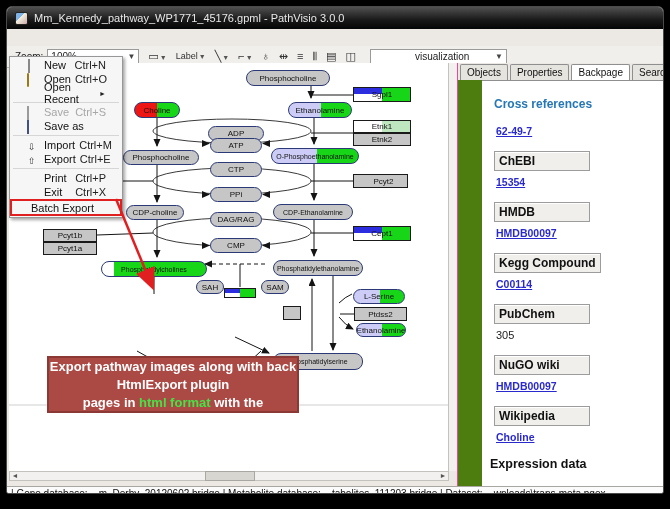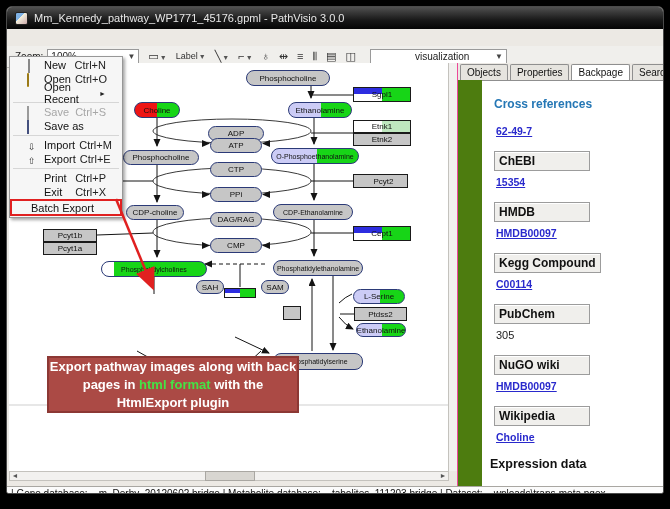--- a/index.html
+++ b/index.html
@@ -272,22 +272,22 @@
           <div class="handle" style="left: -4px; top: 5px;"></div>
           <div class="handle" style="left: 47px; top: 5px;"></div>
           <div class="handle" style="left: -4px; top: 13px;"></div>
           <div class="handle" style="left: 22px; top: 13px;"></div>
           <div class="handle" style="left: 47px; top: 13px;"></div>
         </div>
       </div>
 
     <div id="callout" class="abs">
       <div>Export pathway images along with back</div>
+      <div>HtmlExport plugin</div>
       <div><span>pages in </span><span class="green">html format</span><span> with the</span></div>
-      <div>HtmlExport plugin</div>
     </div>
   </div>
 
   <div id="vscroll" class="abs"></div>
 
   <div id="panel" class="abs">
     <div id="tabs-row" class="abs">
         <span class="tab">Objects</span>
         <span class="tab">Properties</span>
         <span class="tab active">Backpage</span>

